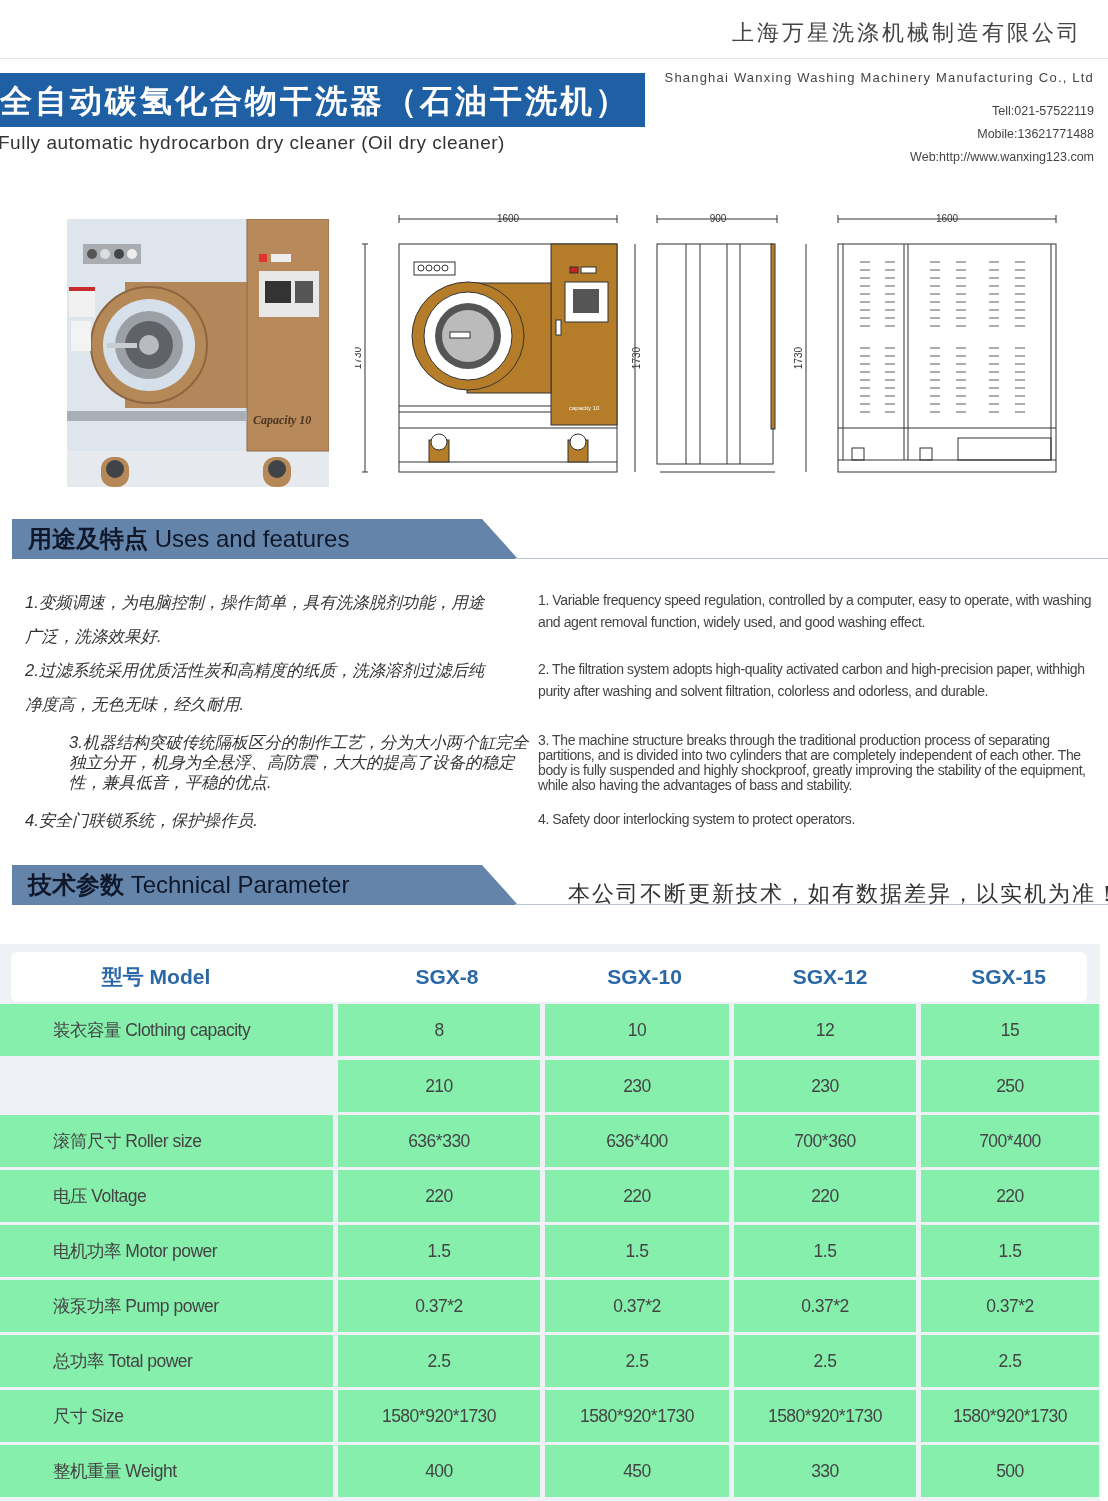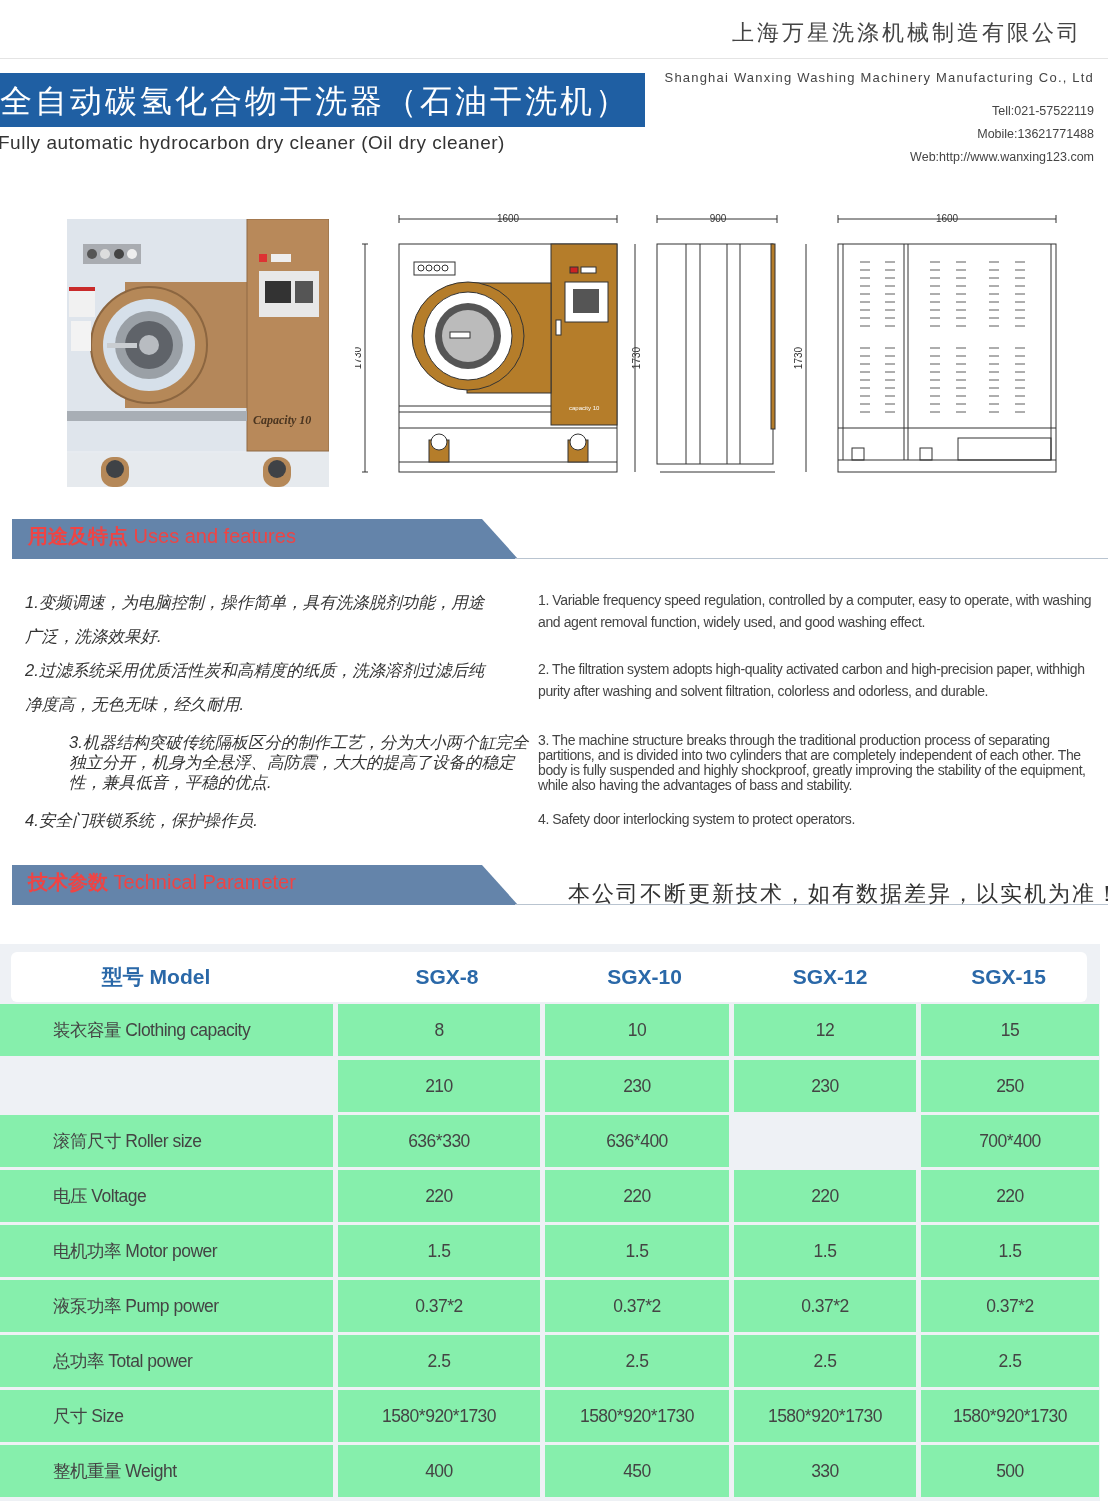--- a/index.html
+++ b/index.html
@@ -7,33 +7,33 @@
     width:1108px; height:1501px; position:relative; overflow:hidden;
     background:#ffffff; color:#333;
     font-family:"Liberation Sans","DejaVu Sans",sans-serif;
   }
   .abs { position:absolute; }
 
   
   .company-cn { right:26px; top:18px; font-size:22px; letter-spacing:3px; color:#444; }
   .top-rule { left:0; top:58px; width:1108px; height:1px; background:#e4e4e4; }
   .title-bar { left:0; top:73px; width:645px; height:54px; background:#1f5fa3; }
-  .title-cn { left:0; top:80px; font-size:32px; font-weight:normal; color:#fff; letter-spacing:3px; white-space:nowrap; }
+  .title-cn { left:0; top:80px; font-size:32px; font-weight:bold; color:#fff; letter-spacing:3px; white-space:nowrap; }
   .title-en { left:-2px; top:132px; font-size:19px; color:#333; letter-spacing:0.5px; white-space:nowrap; }
   .company-en { right:14px; top:70px; font-size:13px; color:#444; letter-spacing:1.2px; white-space:nowrap; }
   .contact { right:14px; font-size:12.5px; color:#444; text-align:right; white-space:nowrap; }
 
   
   .photo { left:67px; top:219px; width:262px; height:268px; background:#e9edf1; overflow:hidden; }
   .drawing { background:#fff; }
 
   
   .sec-bar { height:40px; }
   .sec-bar svg { position:absolute; left:0; top:0; }
-  .sec-title { position:absolute; left:16px; top:4px; font-size:20px; color:#ef4444; white-space:nowrap; }
+  .sec-title { position:absolute; left:16px; top:4px; font-size:24px; color:#0f172a; white-space:nowrap; }
   .sec-title b { font-weight:bold; }
   .sec-rule { height:1px; background:#b9c4d0; }
 
   
   .feat-cn { left:25px; width:470px; font-size:16.5px; color:#333; line-height:34px;font-style:italic; }
   .feat-cn.tight { line-height:20px;margin-left:44px; }
   .feat-en { left:538px; width:560px; font-size:14px; color:#444; line-height:22px; letter-spacing:-0.4px; }
   .feat-en.tight { line-height:15px; }
 
   .notice { left:568px; top:879px; font-size:22px; color:#333; letter-spacing:2px; white-space:nowrap; }
@@ -238,20 +238,21 @@
   <div class="row" style="top:116px">
     <div class="cell" style="left:338px;width:202px">210</div>
     <div class="cell" style="left:545px;width:184px">230</div>
     <div class="cell" style="left:734px;width:182px">230</div>
     <div class="cell" style="left:921px;width:178px">250</div>
   </div>
   <div class="row" style="top:171px">
     <div class="cell label" style="left:0;width:333px">滚筒尺寸 Roller size</div>
     <div class="cell" style="left:338px;width:202px">636*330</div>
     <div class="cell" style="left:545px;width:184px">636*400</div>
+    <div class="cell" style="left:734px;width:182px">700*360</div>
     <div class="cell" style="left:921px;width:178px">700*400</div>
   </div>
   <div class="row" style="top:226px">
     <div class="cell label" style="left:0;width:333px">电压 Voltage</div>
     <div class="cell" style="left:338px;width:202px">220</div>
     <div class="cell" style="left:545px;width:184px">220</div>
     <div class="cell" style="left:734px;width:182px">220</div>
     <div class="cell" style="left:921px;width:178px">220</div>
   </div>
   <div class="row" style="top:281px">

